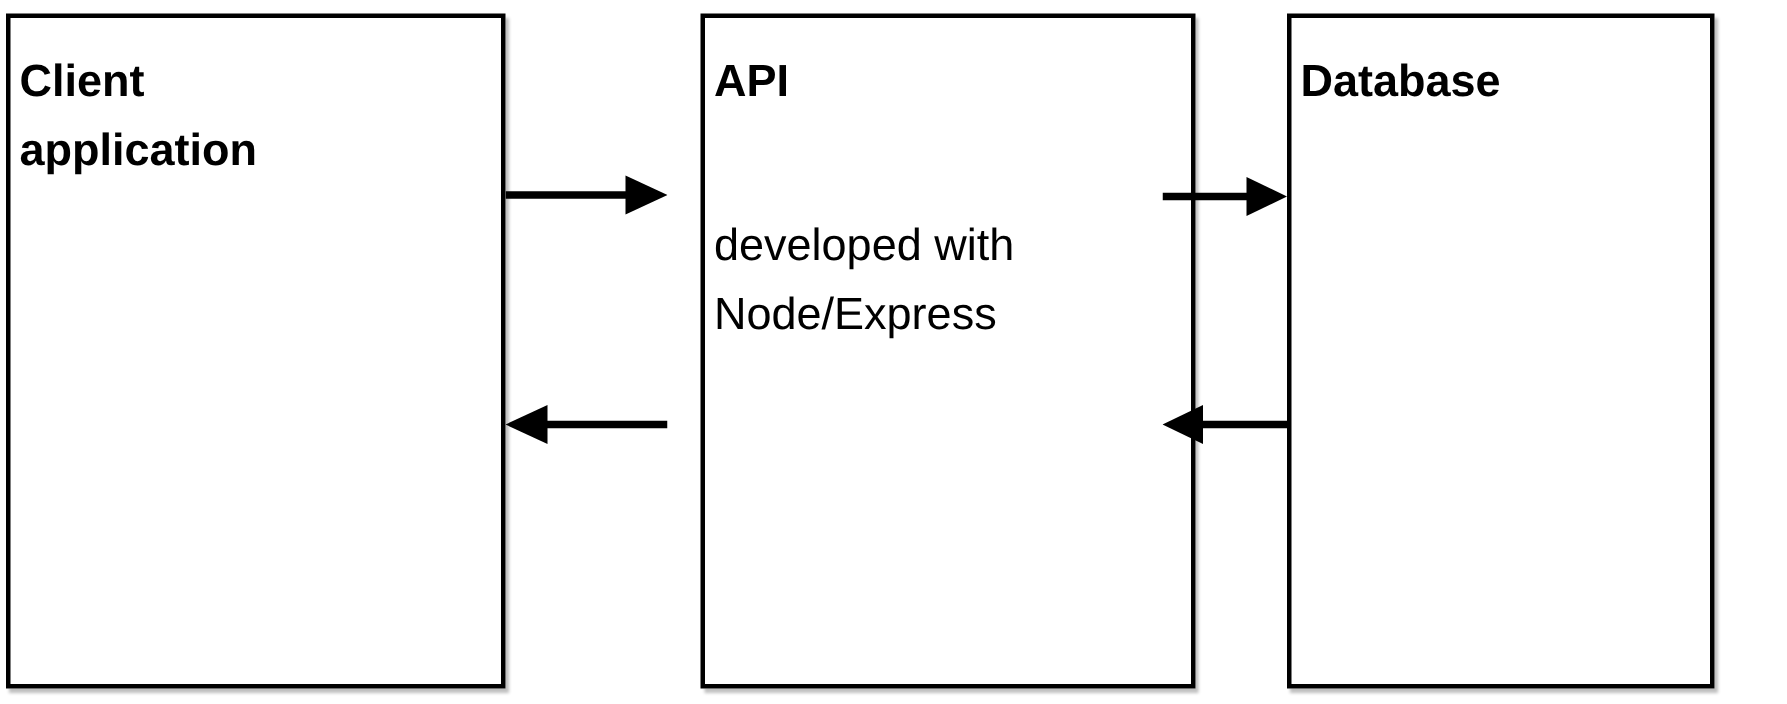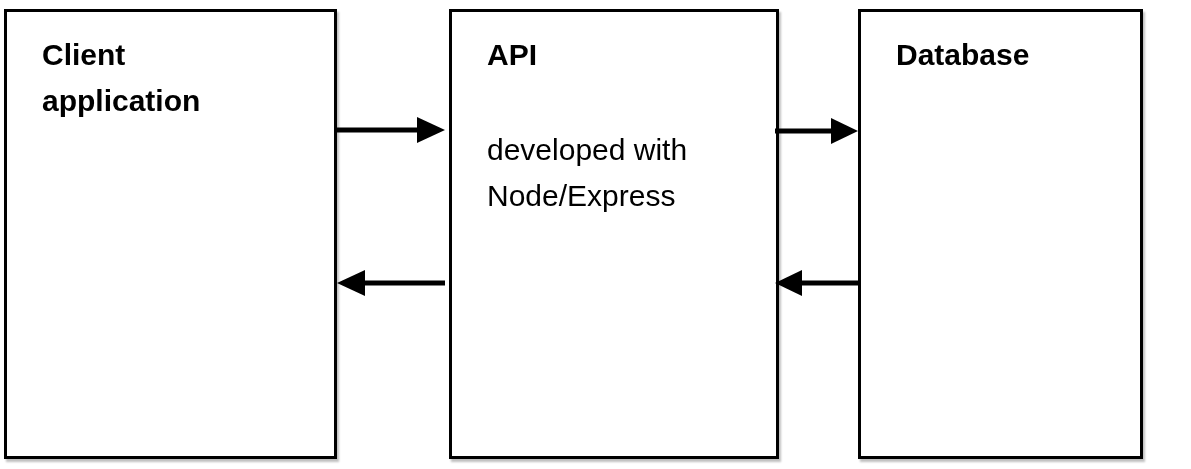--- a/index.html
+++ b/index.html
@@ -13,33 +13,33 @@
     color: #000000;
     overflow: hidden;
   }
   .node-box {
     position: absolute;
     top: 9px;
     height: 450px;
     background: #ffffff;
     border: 3px solid #000000;
     box-shadow: 2px 3px 2px rgba(0,0,0,0.25);
-    padding: 20px 16px 20px 35px;
+    padding: 20px 16px 20px 6px;
   }
   .box-client   { left: 4px;   width: 333px; }
-  .box-api      { left: 449px; width: 330px; }
+  .box-api      { left: 467px; width: 330px; }
   .box-database { left: 858px; width: 285px; }
   .box-title {
     font-size: 30px;
     font-weight: bold;
     line-height: 46px;
     white-space: pre-line;
   }
   .box-body {
-    margin-top: 49px;
+    margin-top: 63px;
     font-size: 30px;
     font-weight: normal;
     line-height: 46px;
     white-space: pre-line;
   }
   .arrow {
     position: absolute;
     display: block;
   }
   .arrow line { stroke: #000000; stroke-width: 5; }

